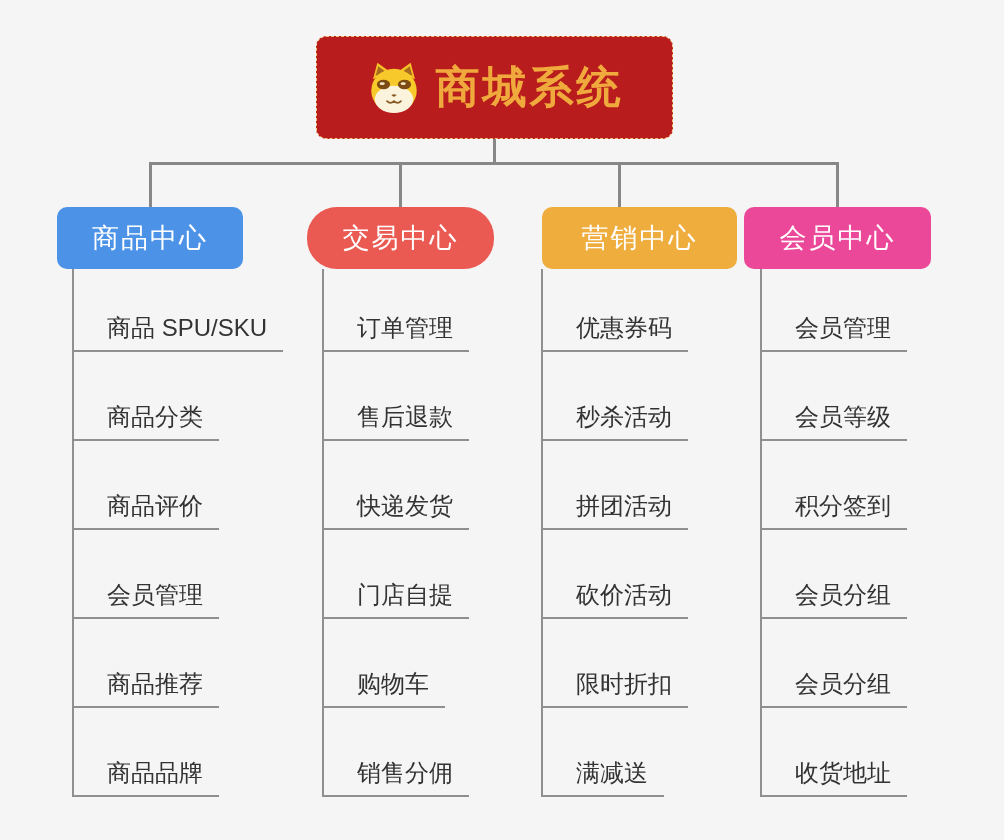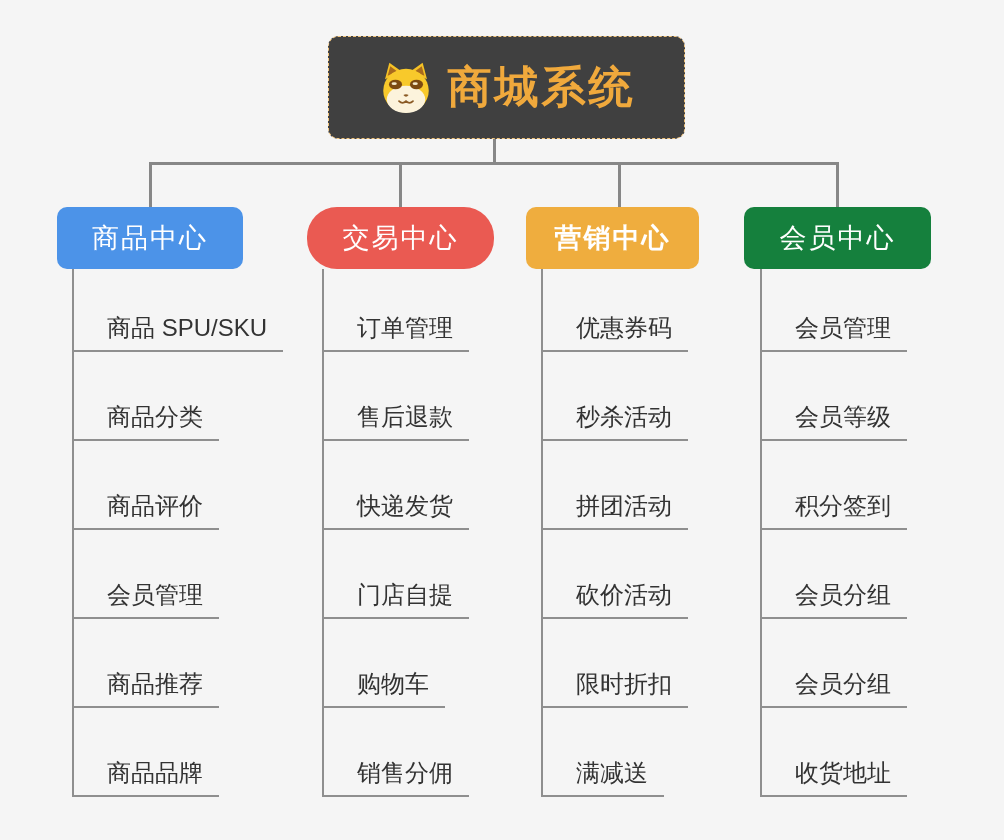--- a/index.html
+++ b/index.html
@@ -8,23 +8,23 @@
     background:#f5f5f5;
   }
   .canvas{
     position:relative;
     width:1004px;height:840px;
     background:#f5f5f5;
     overflow:hidden;
   }
   
   .root-node{
-    position:absolute;left:328px;top:36px;
+    position:absolute;left:316px;top:36px;
     width:357px;height:103px;
-    background:#404040;
+    background:#b91c1c;
     border:1px dashed #f2c47c;
     border-radius:10px;
     box-sizing:border-box;
     display:flex;align-items:center;justify-content:center;
     gap:14px;
   }
   .root-title{
     font-size:44px;
     font-weight:600;
     letter-spacing:3px;
@@ -48,21 +48,21 @@
     display:flex;align-items:center;justify-content:center;
     color:#ffffff;
     font-size:27px;
     font-weight:500;
     letter-spacing:2px;
     white-space:nowrap;
     cursor:default;
   }
   .bn1{left:57px;width:186px;}
   .bn2{left:307px;width:187px;border-radius:30px;}
-  .bn3{left:526px;width:173px;font-weight:bold;}
+  .bn3{left:542px;width:195px;}
   .bn4{left:744px;width:187px;}
   
   .col{position:absolute;top:269px;}
   .col.c1{left:72px;}
   .col.c2{left:322px;}
   .col.c3{left:541px;}
   .col.c4{left:760px;}
   .trunk{
     position:absolute;left:0;top:0;
     width:2px;height:528px;
@@ -114,21 +114,21 @@
   <div class="line stem"></div>
   <div class="line bus"></div>
   <div class="line drop d1"></div>
   <div class="line drop d2"></div>
   <div class="line drop d3"></div>
   <div class="line drop d4"></div>
 
   <div class="branch-node bn1" style="background: rgb(76, 147, 232);">商品中心</div>
   <div class="branch-node bn2" style="background: rgb(234, 90, 82);">交易中心</div>
   <div class="branch-node bn3" style="background: rgb(239, 173, 62);">营销中心</div>
-  <div class="branch-node bn4" style="background: #15803d;">会员中心</div>
+  <div class="branch-node bn4" style="background: #ec4899;">会员中心</div>
 
   <div class="col c1">
     <div class="trunk"></div>
     <div class="item r1">商品 SPU/SKU</div>
     <div class="item r2">商品分类</div>
     <div class="item r3">商品评价</div>
     <div class="item r4">会员管理</div>
     <div class="item r5">商品推荐</div>
     <div class="item r6">商品品牌</div>
   </div>

